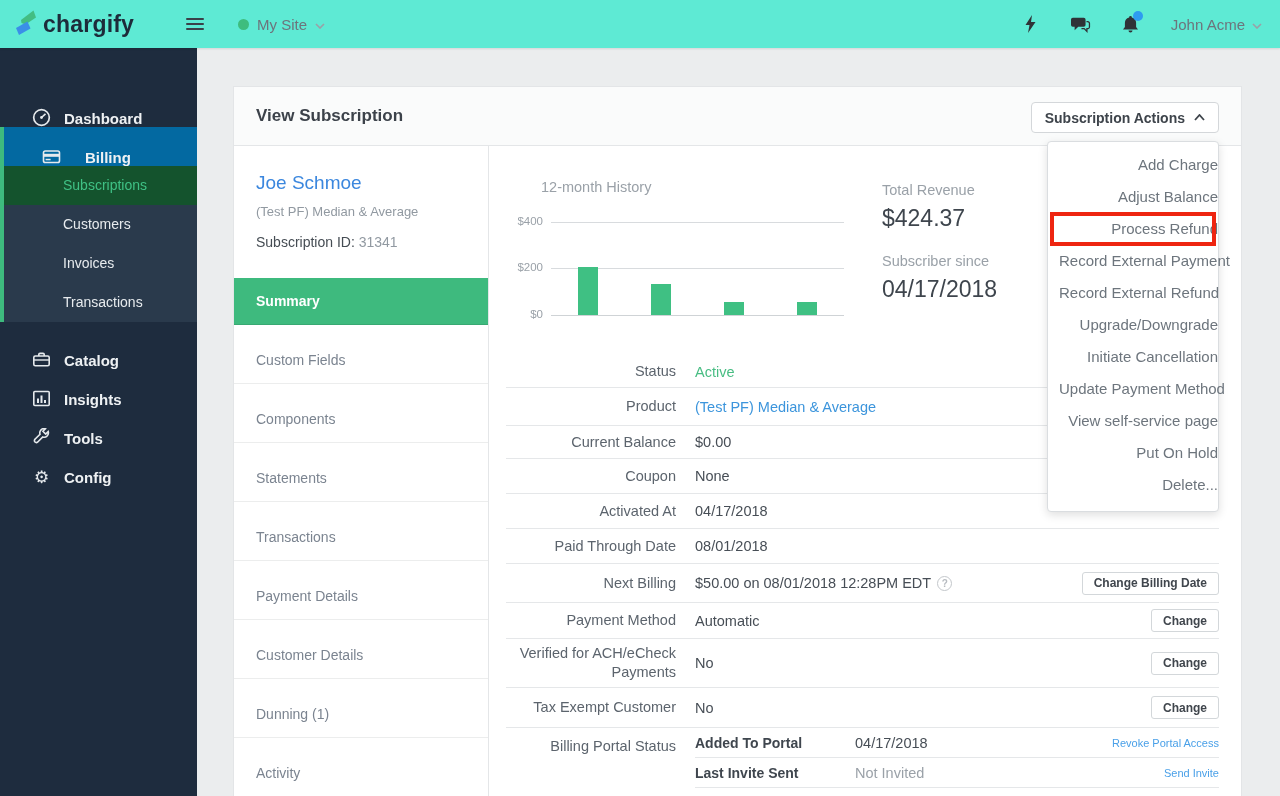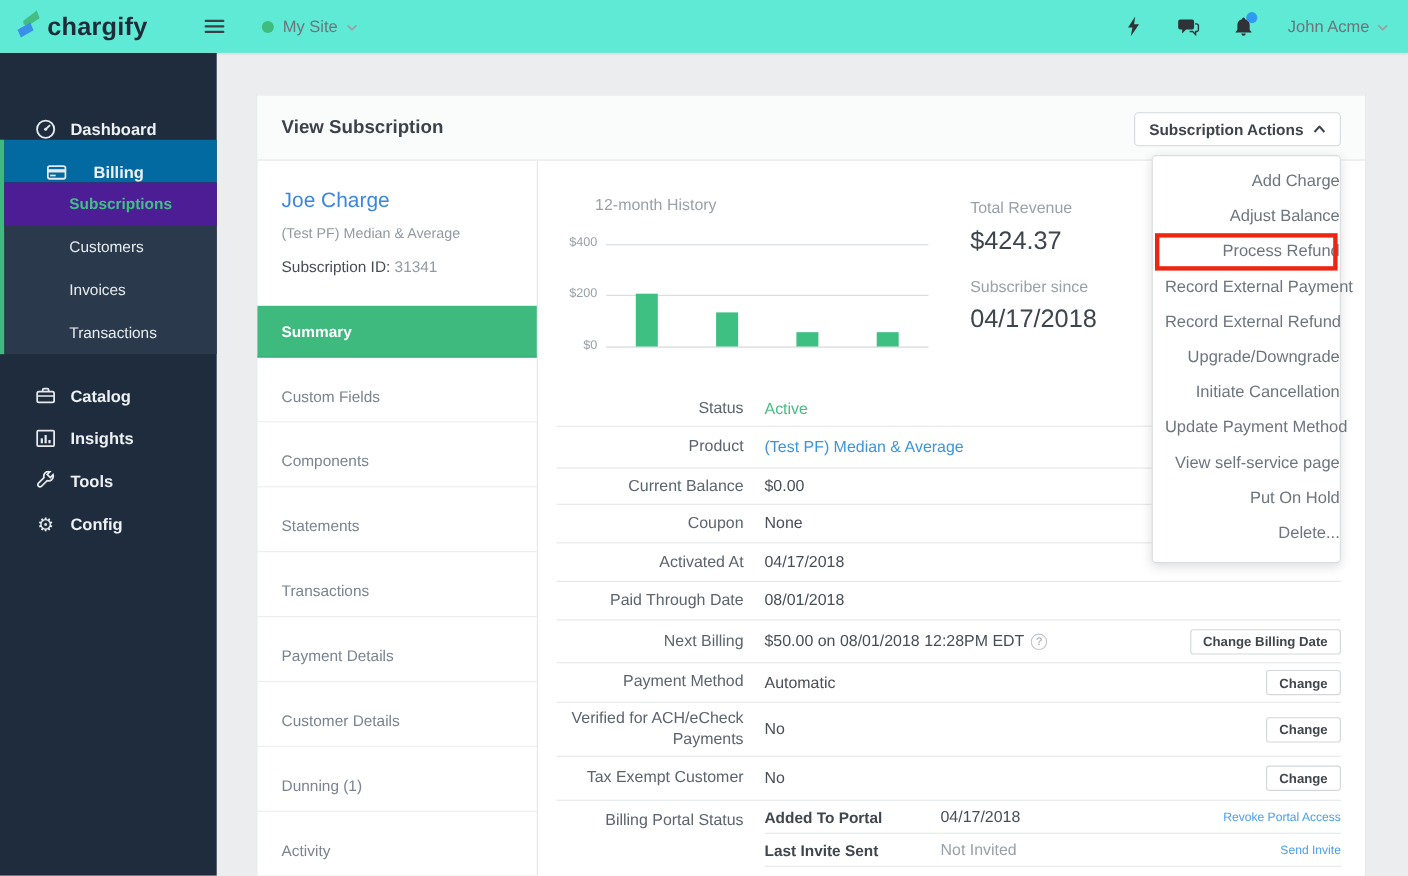--- a/index.html
+++ b/index.html
@@ -26,21 +26,21 @@
   
   .sidebar { position:fixed; left:0; top:48px; width:197px; height:748px; background:#1e2c3e; padding-top:40px; z-index:90; }
   .side-item { height:39px; display:flex; align-items:flex-end; padding-left:32px; gap:13px; cursor:pointer;
     color:#eef1f3; font-size:15px; font-weight:700; }
   .side-item svg, .side-item .glyph { width:19px; text-align:center; flex:0 0 19px; }
   .glyph { font-size:17px; color:#e6eaed; line-height:1; }
   .billing-group { border-left:4px solid #3eba7e; }
   .billing-group .side-item { padding-left:38px; background:#0369a1;gap:24px; }
   .submenu { background:#2a3a4c; }
   .sub-item { height:39px; line-height:39px; padding-left:59px; font-size:14px; color:#e7ebee; cursor:pointer; }
-  .sub-item.selected { background:#4c1d95; color:#3fc185; font-weight:700; }
+  .sub-item.selected { background:#14532d; color:#3fc185; font-weight:400; }
   .side-gap { height:8px; }
 
   
   .main { position:fixed; left:197px; top:48px; width:1083px; height:748px; background:#ebedee; }
   .card { position:absolute; left:36px; top:38px; width:1009px; bottom:-20px; background:#fff;
     border:1px solid #e3e5e7; border-bottom:none; }
   .card-header { height:59px; background:#fafbfb; border-bottom:1px solid #e4e6e8;
     display:flex; align-items:center; padding-left:22px; }
   .page-title { font-size:17px; font-weight:700; color:#3c424a; }
 
@@ -237,21 +237,21 @@
         <div class="menu-item">View self-service page</div>
         <div class="menu-item">Put On Hold</div>
         <div class="menu-item">Delete...</div>
       </div>
     </div>
 
     <div class="card-body">
 
       <div class="left-panel">
         <div class="cust-info">
-          <div class="cust-name">Joe Charge</div>
+          <div class="cust-name">Joe Schmoe</div>
           <div class="cust-plan">(Test PF) Median &amp; Average</div>
           <div class="cust-id">
             <span>Subscription ID:</span>
             <span class="id-val">31341</span>
           </div>
         </div>
         <div class="tab active">Summary</div>
         <div class="tab">Custom Fields</div>
         <div class="tab">Components</div>
         <div class="tab">Statements</div>

